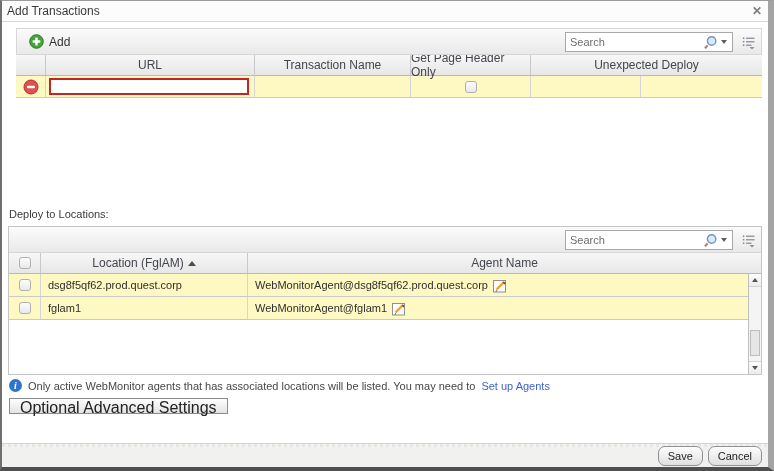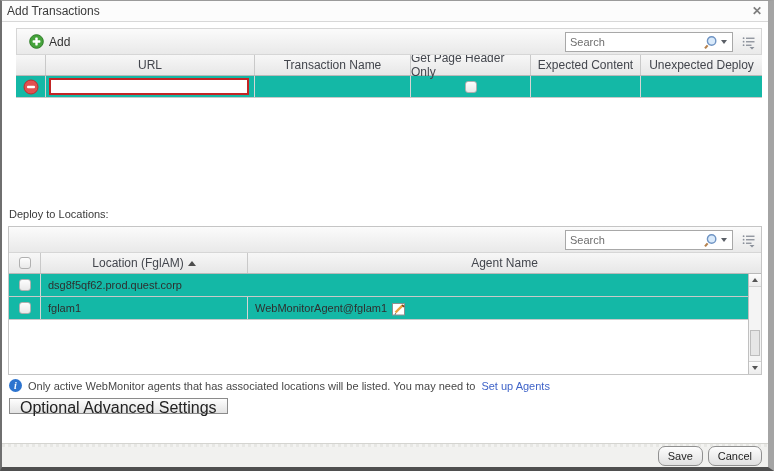--- a/index.html
+++ b/index.html
@@ -29,21 +29,21 @@
   .searchbtn { display:flex; align-items:center; gap:3px; padding:0 5px 0 2px; cursor:pointer; }
   .caret { width:0; height:0; border-left:3.5px solid transparent;
     border-right:3.5px solid transparent; border-top:4.5px solid #5a5f66; }
   .customizer { position:absolute; right:5px; top:7px; cursor:pointer; }
   
   .gridhead { display:flex; background:linear-gradient(#f7f7f7,#e7e7e7);
     border-bottom:1px solid #b9b9b9; height:21px; }
   .hcell { border-right:1px solid #c9c9c9; display:flex; align-items:center;
     justify-content:center; color:#43464d; font-size:12px; cursor:pointer; gap:4px; }
   .hcell:last-child { border-right:none; }
-  .gridrow { display:flex; background:#14b8a6; border-bottom:1px solid #c9c9c9; }
+  .gridrow { display:flex; background:#fef9c3; border-bottom:1px solid #c9c9c9; }
   .cell { border-right:1px solid #d5d5d5; display:flex; align-items:center; }
   .cell:last-child { border-right:none; }
   .sort-asc { width:0; height:0; border-left:4px solid transparent;
     border-right:4px solid transparent; border-bottom:5px solid #4c4c4c; }
   .cb { width:12px; height:12px; border:1px solid #b0b0b0; border-radius:3px;
     background:linear-gradient(#fdfdfd,#e9e9e9); cursor:pointer; }
   
   .t1 { position:absolute; left:14px; right:6px; top:27px; }
   .t1 .toolbar { position:relative; left:0; right:0; }
   .t1row { height:22px; }
@@ -131,21 +131,20 @@
           <rect x="4" y="8.6" width="5.5" height="1.3" fill="#8a909a"></rect>
         <path d="M7.5 11 h5 l-2.5 2.6 z" fill="#8a909a"></path>
       </svg>
     </div>
 
     <div class="gridhead">
       <div class="hcell" style="width:30px"></div>
       <div class="hcell" style="width:209px">URL</div>
       <div class="hcell" style="width:156px">Transaction Name</div>
       <div class="hcell" style="width:120px">Get Page Header Only</div>
-      <div class="hcell" style="width:110px">Expected Content</div>
       <div class="hcell" style="flex:1">Unexpected Deploy</div>
     </div>
 
     <div class="gridrow t1row">
       <div class="cell" style="width:30px; justify-content:center">
         <svg class="editbtn" width="16" height="16" viewBox="0 0 16 16">
           <circle cx="8" cy="8" r="7" fill="#e15050" stroke="#bb2e2e"></circle>
           <rect x="4" y="6.8" width="8" height="2.5" rx="1" fill="#fff"></rect>
         </svg>
       </div>
@@ -197,20 +196,29 @@
       <div class="hcell" style="flex:1">Agent Name</div>
     </div>
 
     <div class="t2body">
       <div class="t2rows">
         <div class="gridrow">
           <div class="cell" style="width:32px; justify-content:center">
             <div class="cb"></div>
           </div>
           <div class="cell loc-text" style="width:207px">dsg8f5qf62.prod.quest.corp</div>
+          <div class="cell agent-cell" style="flex:1">
+            <span>WebMonitorAgent@dsg8f5qf62.prod.quest.corp</span>
+            <svg class="editbtn" width="15" height="14" viewBox="0 0 15 14">
+              <rect x="0.5" y="1.5" width="12" height="11.5" fill="#fff" stroke="#8f8f8f"></rect>
+              <path d="M3.5 10.5 L10.6 3.4" stroke="#e8a33d" stroke-width="2.4"></path>
+              <path d="M10.2 2.9 l1.9 1.9" stroke="#7a4a1f" stroke-width="1.7"></path>
+              <path d="M3.2 10.9 l-0.7 1.8 1.9-0.7 z" fill="#4a4a4a"></path>
+            </svg>
+          </div>
         </div>
         <div class="gridrow">
           <div class="cell" style="width:32px; justify-content:center">
             <div class="cb"></div>
           </div>
           <div class="cell loc-text" style="width:207px">fglam1</div>
           <div class="cell agent-cell" style="flex:1">
             <span>WebMonitorAgent@fglam1</span>
             <svg class="editbtn" width="15" height="14" viewBox="0 0 15 14">
               <rect x="0.5" y="1.5" width="12" height="11.5" fill="#fff" stroke="#8f8f8f"></rect>

